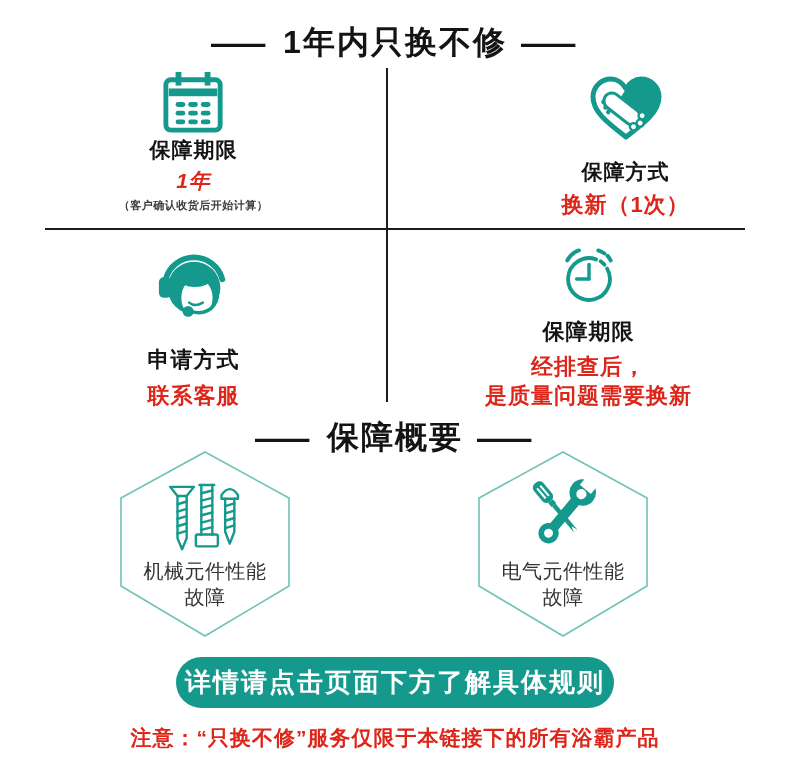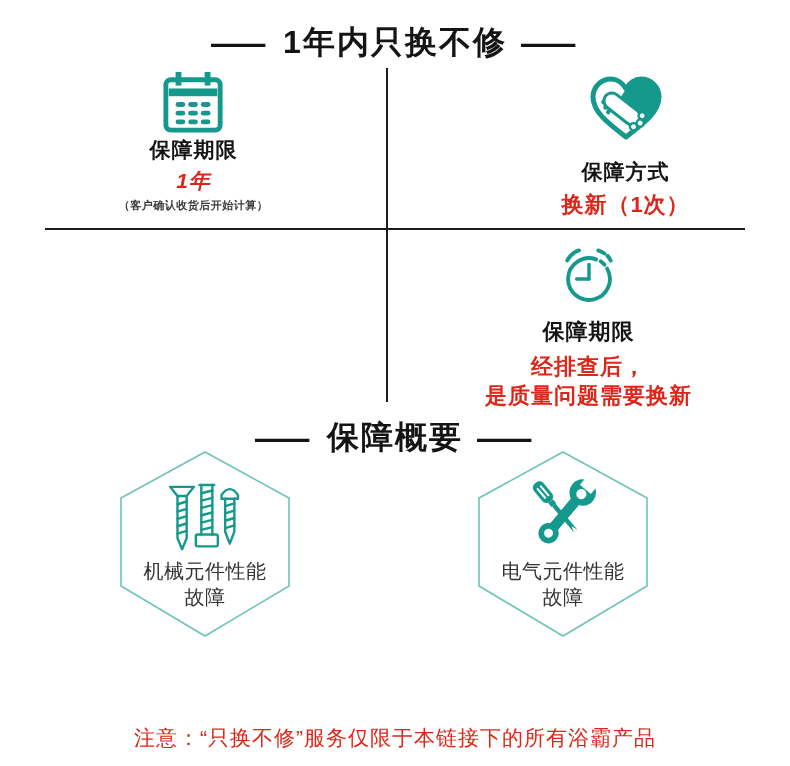--- a/index.html
+++ b/index.html
@@ -37,21 +37,21 @@
   .hex .hex-icon{position:absolute;left:50%;transform:translateX(-50%);top:26px;}
   .hex-label{position:absolute;left:0;width:100%;text-align:center;font-size:20px;color:#333;letter-spacing:0.5px;}
   .hex-label.l1{top:110px;} .hex-label.l2{top:136px;}
   .cta{
     position:absolute;left:176px;top:657px;width:438px;height:51px;border-radius:26px;
     background:var(--teal);display:flex;align-items:center;justify-content:center;
     color:#fff;font-size:26px;font-weight:bold;letter-spacing:2px;border:none;cursor:pointer;
   }
   .footer-note{
     position:absolute;left:0;top:724px;width:100%;text-align:center;
-    color:var(--red);font-size:21px;font-weight:normal;letter-spacing:1px;
+    color:var(--red);font-size:21px;font-weight:bold;letter-spacing:1px;
   }
 </style>
 </head>
 <body>
 
 <div class="page">
 
   <div class="sec-title" style="top:21px;">
     <span class="dash">—</span>
     <span>1年内只换不修</span>
@@ -93,20 +93,34 @@
         <circle class="ws" stroke-width="2.4" cx="55" cy="45" r="3.6"></circle>
         <circle class="tf" cx="16" cy="44" r="2.2"></circle>
         <circle class="tf" cx="21" cy="47" r="2.2"></circle>
         <circle class="tf" cx="26" cy="49" r="2.2"></circle>
       </g>
     </svg>
     <div class="heading" style="margin-top:14px;">保障方式</div>
     <div class="red" style="margin-top:4px;font-size:22px;">换新（1次）</div>
   </div>
 
+  <div class="quad q3">
+    <svg width="88" height="84" viewBox="0 0 88 84" style="margin-top:18px;">
+      <circle class="tf" cx="44" cy="42" r="27"></circle>
+      <ellipse class="wf" cx="47" cy="52" rx="16" ry="20"></ellipse>
+      <ellipse class="tf" cx="45" cy="32" rx="17" ry="9"></ellipse>
+      <path class="ts" stroke-width="2.6" d="M39 57 Q45 62 53 57"></path>
+      <path class="ts" stroke-width="6" d="M15 33 A30 30 0 0 1 73 33"></path>
+      <rect class="tf" x="8" y="31" width="13" height="21" rx="5"></rect>
+      <path class="ts" stroke-width="3.6" d="M68 51 C65 65 53 70 41 66"></path>
+      <circle class="tf" cx="38" cy="66" r="5.6"></circle>
+    </svg>
+    <div class="heading" style="margin-top:16px;font-size:22px;">申请方式</div>
+    <div class="red" style="margin-top:6px;font-size:22px;">联系客服</div>
+  </div>
 
   <div class="quad q4">
     <svg width="78" height="78" viewBox="0 0 80 80" style="margin-top:16px;">
       <path class="ts" stroke-width="5" d="M63.4 30.5 A27 27 0 1 1 49.2 18.6"></path>
       <path class="ts" stroke-width="5" d="M55 21 A27 27 0 0 1 60 25.5"></path>
       <path class="ts" stroke-width="5" d="M12 20 A26 26 0 0 1 27 7"></path>
       <path class="ts" stroke-width="5" d="M52 7 A26 26 0 0 1 60 11"></path>
       <path class="ts" stroke-width="5" d="M64 14 A26 26 0 0 1 68 20"></path>
       <line class="ts" stroke-width="4.4" x1="40" y1="44" x2="40" y2="25"></line>
       <line class="ts" stroke-width="4.4" x1="40" y1="44" x2="24" y2="44"></line>
@@ -175,16 +189,17 @@
         <circle class="wf" cx="45" cy="17" r="5"></circle>
         <rect class="tf" x="40" y="23" width="10" height="40" rx="4"></rect>
         <circle class="tf" cx="45" cy="67" r="10"></circle>
         <circle class="wf" cx="45" cy="67" r="4.4"></circle>
       </g>
     </svg>
     <div class="hex-label l1">电气元件性能</div>
     <div class="hex-label l2">故障</div>
   </div>
 
+  <button class="cta">详情请点击页面下方了解具体规则</button>
 
   <div class="footer-note">注意：“只换不修”服务仅限于本链接下的所有浴霸产品</div>
 
 </div>
 
 </body></html>

